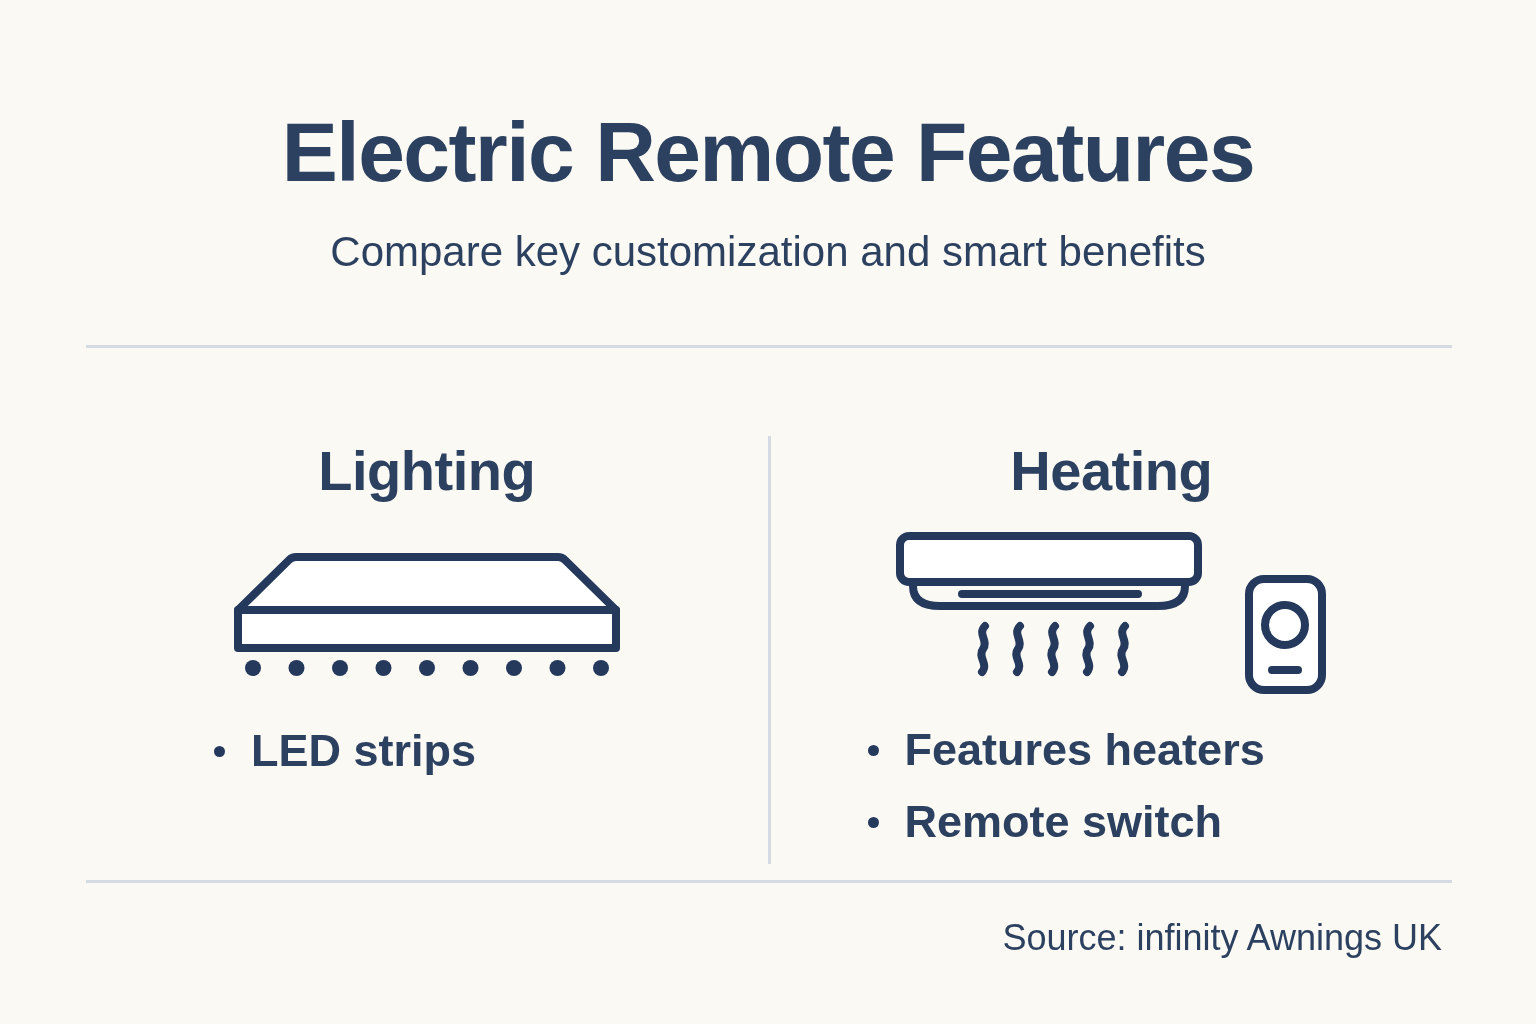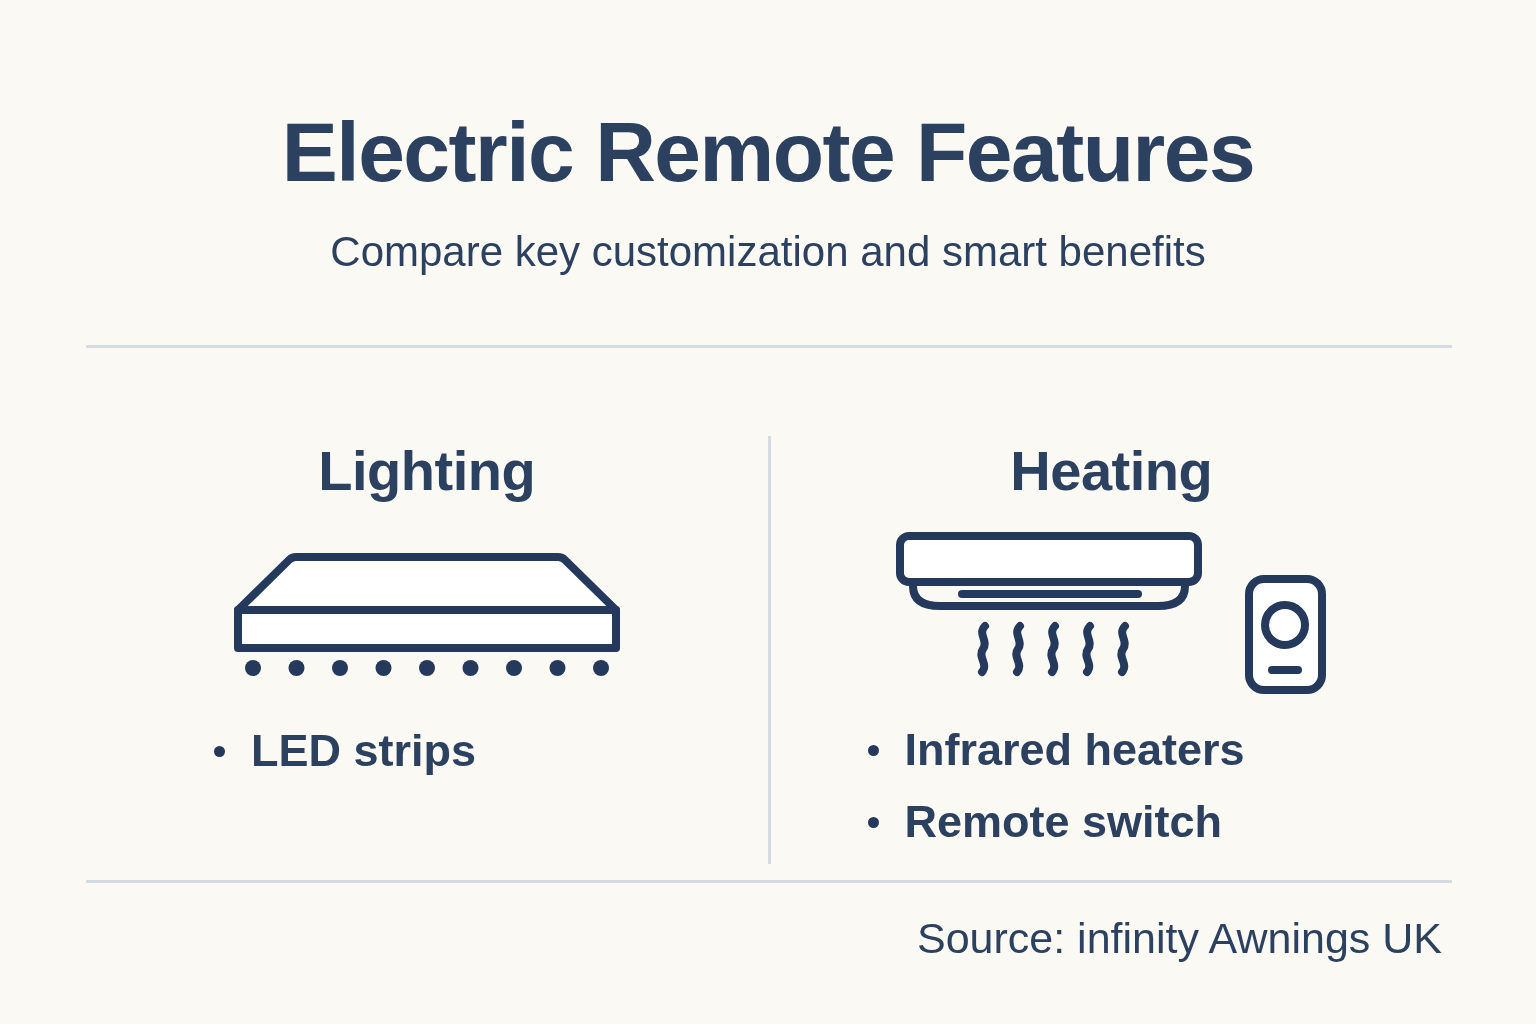--- a/index.html
+++ b/index.html
@@ -62,21 +62,21 @@
     font-size:45px;line-height:60px;font-weight:700;
     margin-bottom:12px;
   }
   .bullet-dot{
     width:11px;height:11px;border-radius:50%;
     background:var(--stroke);flex:0 0 auto;
   }
 
   .source-credit{
     position:absolute;top:918px;right:94px;
-    font-size:43px;line-height:40px;font-weight:400;
+    font-size:36px;line-height:40px;font-weight:400;
   }
 
   svg .ln{stroke:var(--stroke);fill:none;stroke-width:8;stroke-linejoin:round;stroke-linecap:round;}
   svg .fillwhite{fill:#ffffff;}
   svg .solid{fill:var(--stroke);}
 </style>
 </head>
 <body>
 
 <div class="canvas">
@@ -134,21 +134,21 @@
           <g>
             <rect class="ln fillwhite" x="355" y="49" width="73" height="111" rx="15"></rect>
             <circle class="ln" cx="391" cy="95" r="20"></circle>
             <path class="ln" d="M 378,140 L 404,140"></path>
           </g>
         </svg>
       </div>
       <ul class="feature-list">
         <li>
           <span class="bullet-dot"></span>
-          <span>Infrared heaters</span>
+          <span>Features heaters</span>
         </li>
         <li>
           <span class="bullet-dot"></span>
           <span>Remote switch</span>
         </li>
       </ul>
     </div>
 
   </div>
 

